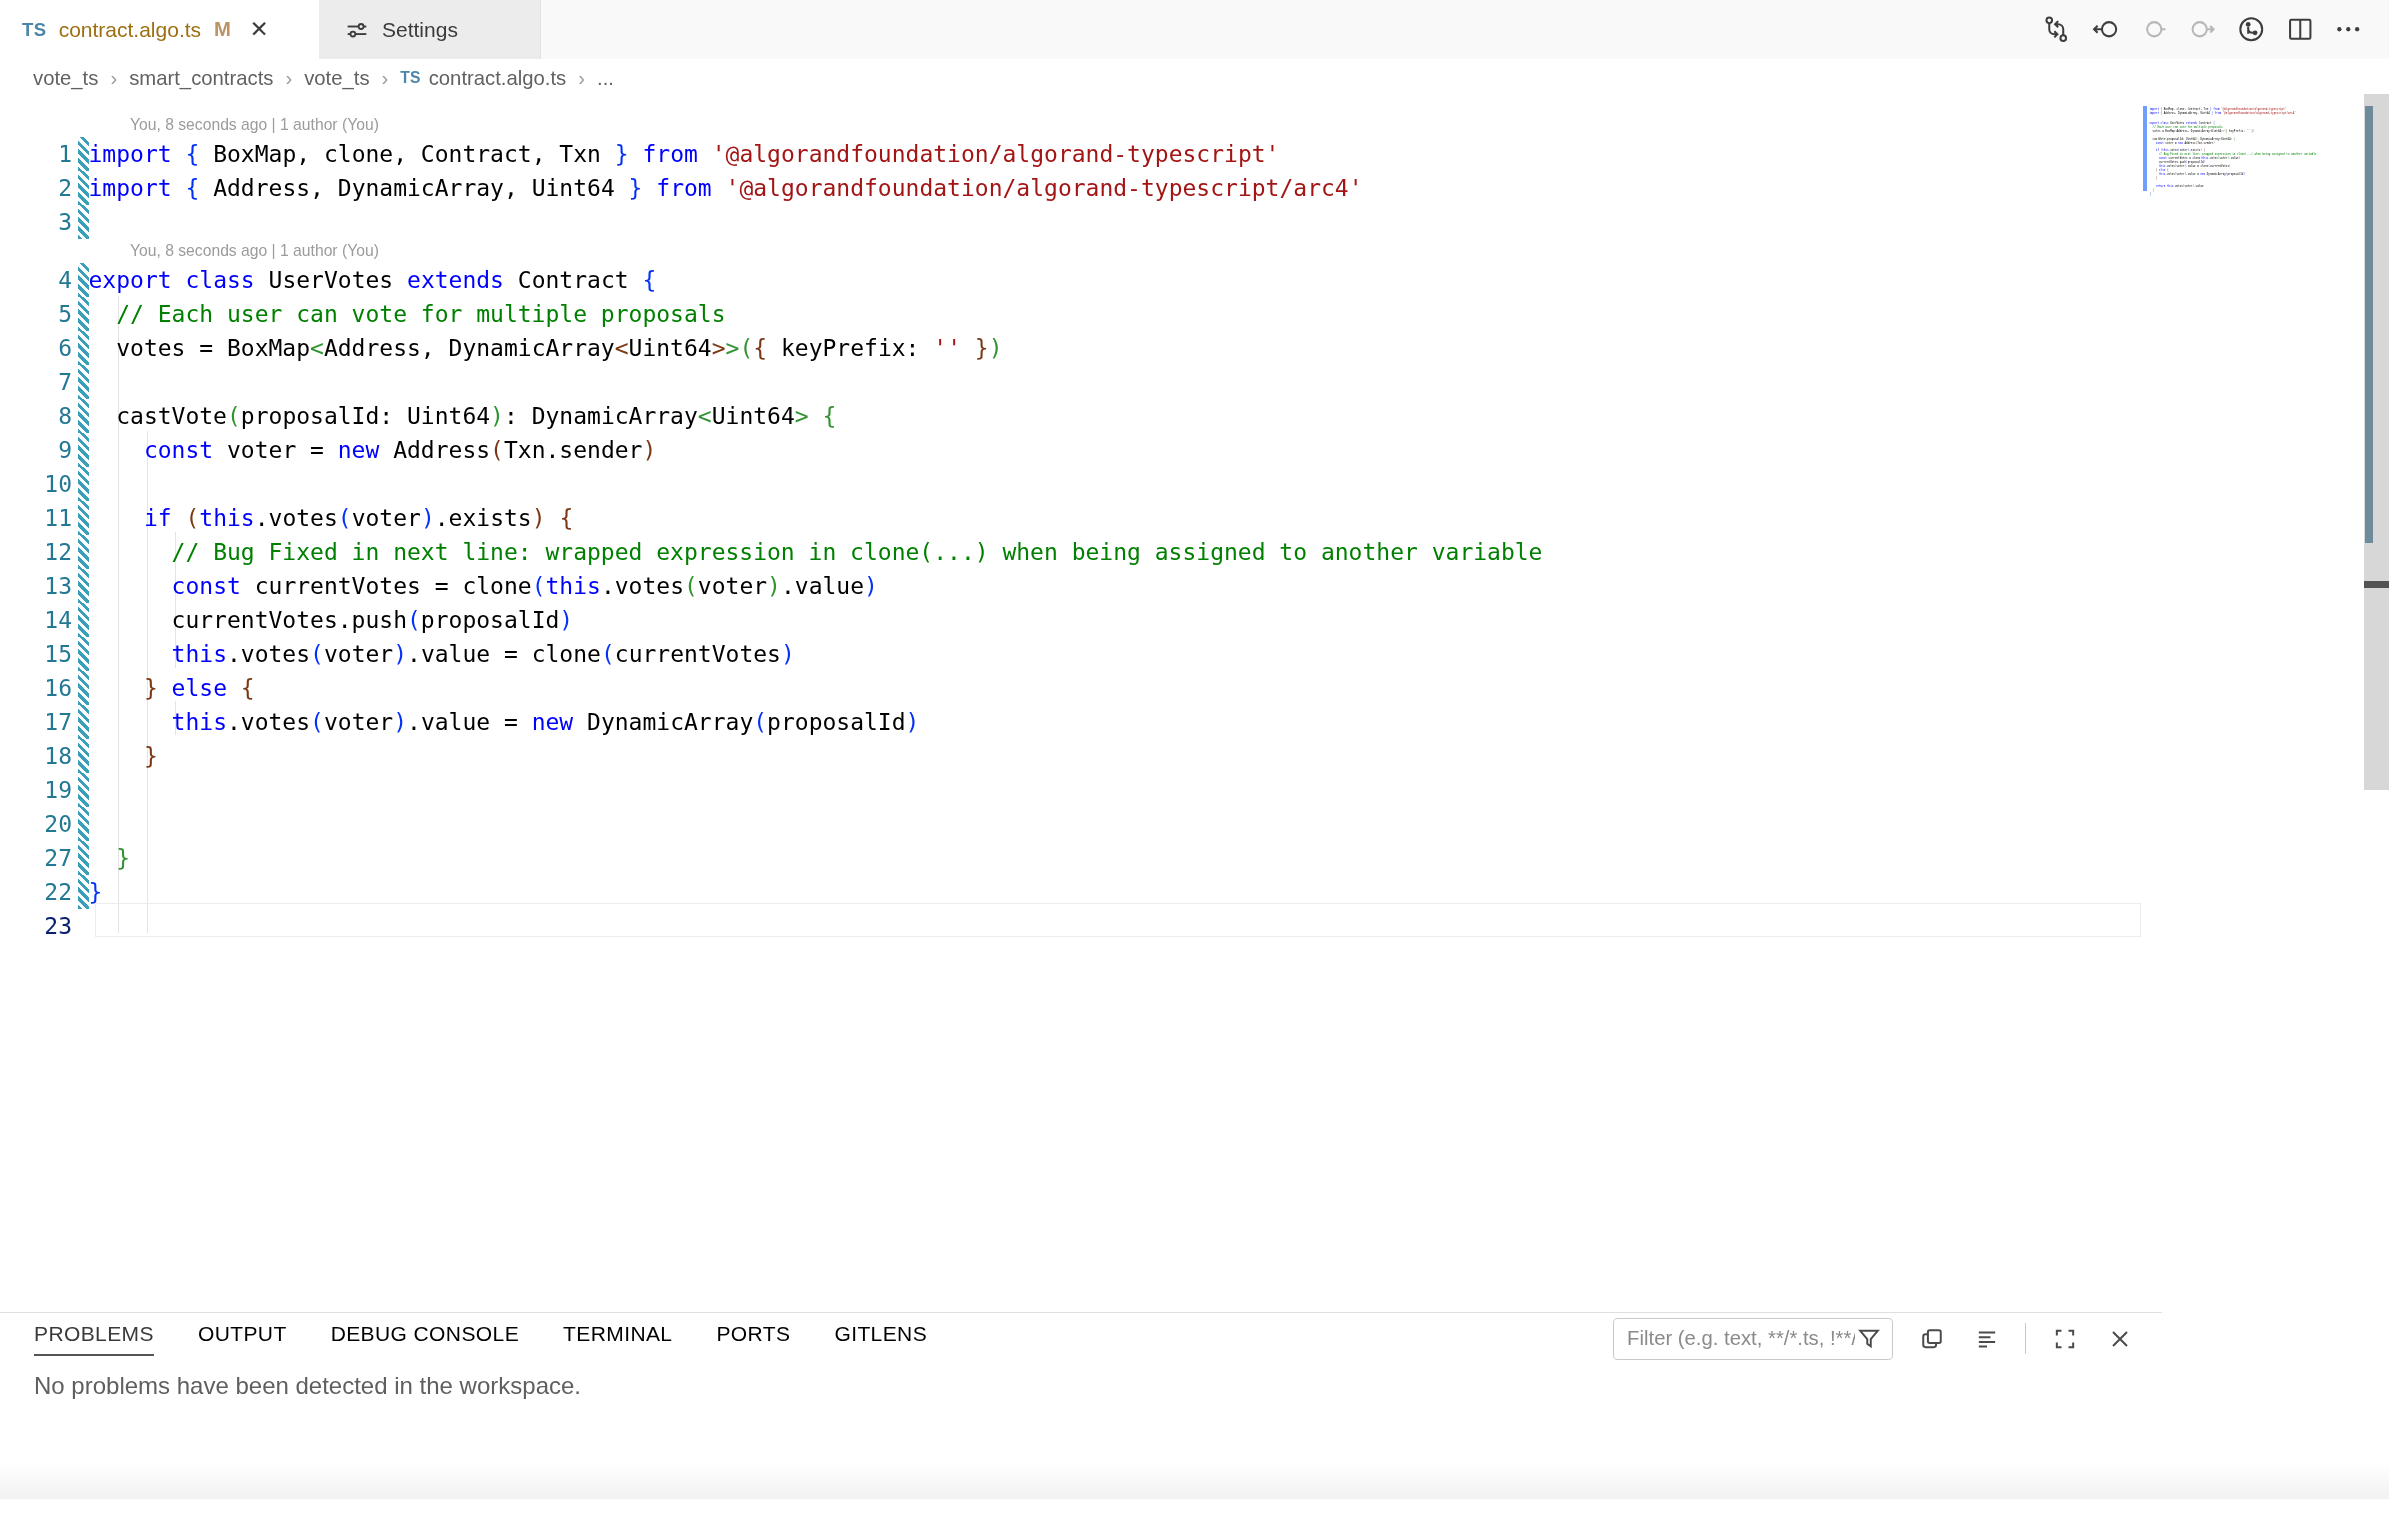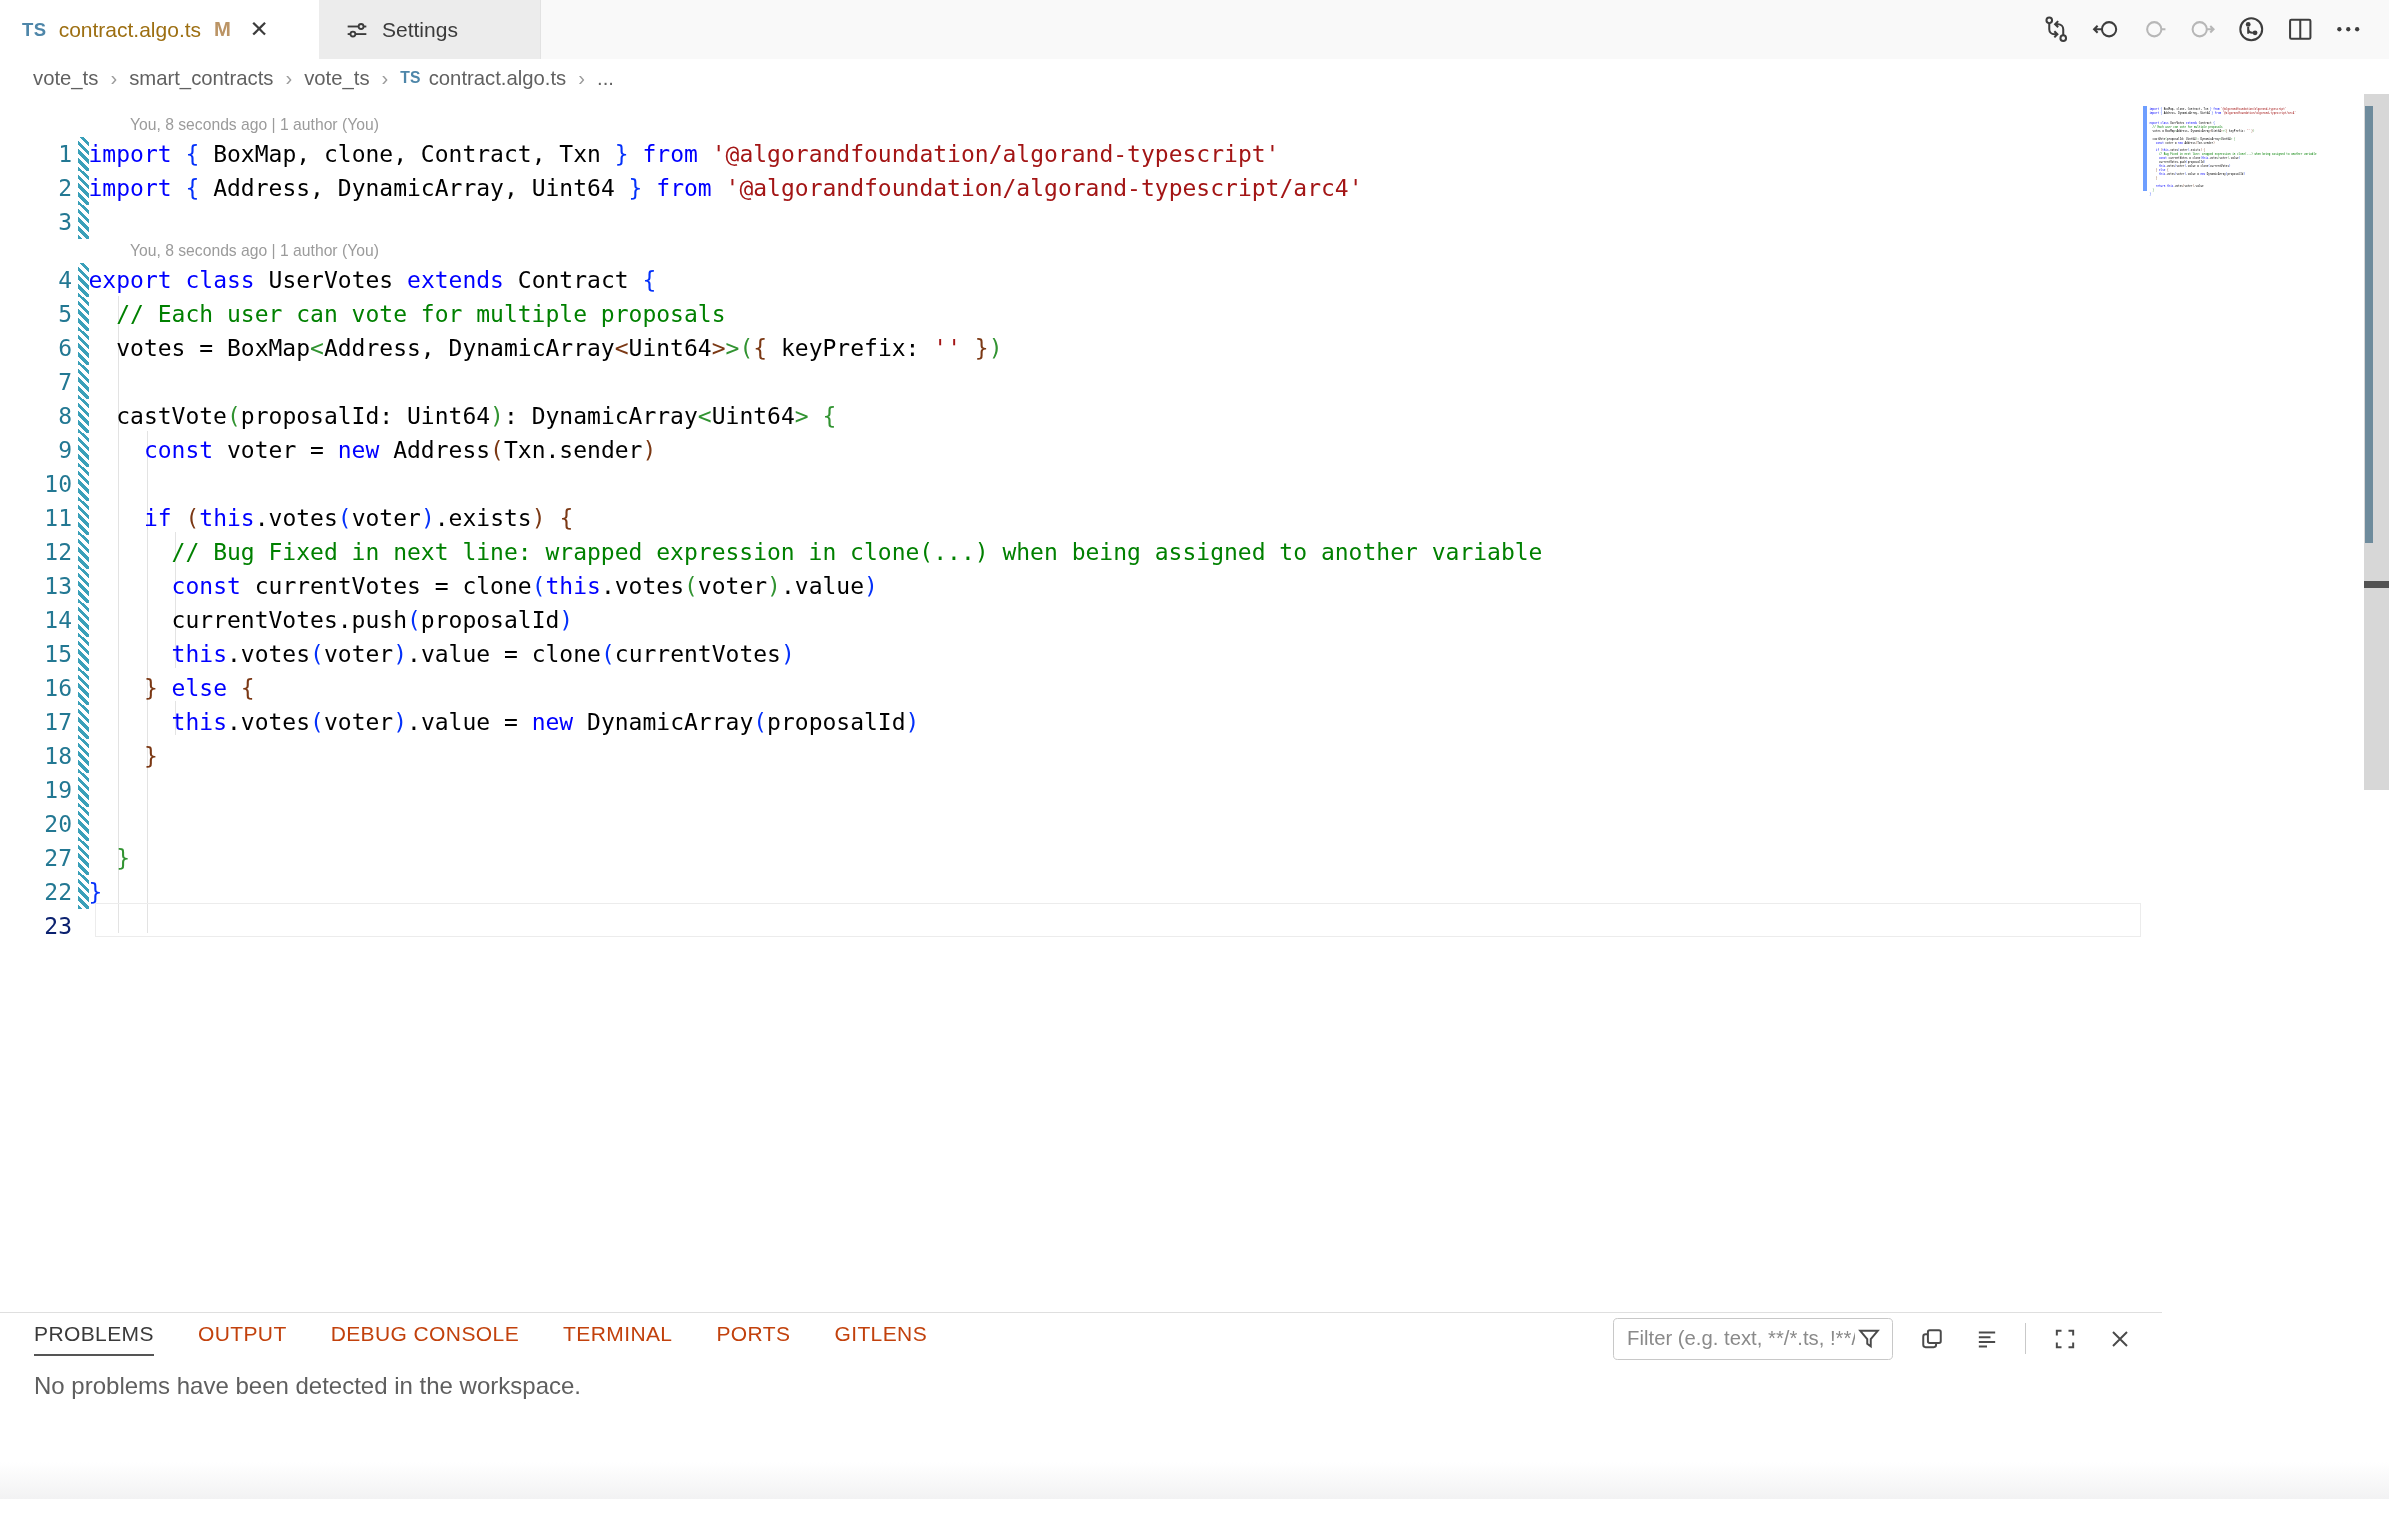--- a/index.html
+++ b/index.html
@@ -64,21 +64,21 @@
   
   .scrollbar { position:absolute; left:2364px; top:0; width:25px; height:1348px; }
   .sb-blue { position:absolute; left:0.9px; top:106px; width:8.3px; height:437px; background:#6e96ad; }
   .sb-thumb { position:absolute; left:0; top:94px; width:25px; height:696px; background:rgba(110,110,110,0.28); }
   .sb-cursor { position:absolute; left:0; top:581px; width:25px; height:7.4px; background:#525252; }
 
   
   .panel { position:absolute; left:0; top:1312px; width:2162px; height:187px;
     border-top:0.9px solid #dfdfdf; background:#ffffff; }
   .panel-tabs { position:absolute; left:34px; top:9.2px; display:flex; gap:44px; }
-  .ptab { font-size:21px; letter-spacing:0.4px; color:#c2410c; padding-bottom:8.3px;
+  .ptab { font-size:21px; letter-spacing:0.4px; color:#000000; padding-bottom:8.3px;
     border-bottom:2.8px solid transparent; cursor:pointer; }
   .ptab.active { color:#3a3a3a; border-bottom-color:#555555; }
   .panel-msg { position:absolute; left:34px; top:59px; font-size:24px; color:#5f5f5f; }
   .panel-right { position:absolute; right:26px; top:3.7px; height:44px; display:flex; align-items:center; gap:22px; }
   .filterbox { width:280px; height:42px; border:0.9px solid #c8c8c8; border-radius:4.6px;
     display:flex; align-items:center; padding:0 9.2px 0 13px; background:#ffffff; }
   .filterbox input { flex:1; border:none; outline:none; font-size:20.3px; color:#333;
     font-family:"Liberation Sans", sans-serif; background:transparent; min-width:0; }
   .filterbox input::placeholder { color:#8a8a8a; }
   .pbtn { width:33px; height:33px; display:flex; align-items:center; justify-content:center; cursor:pointer; }

